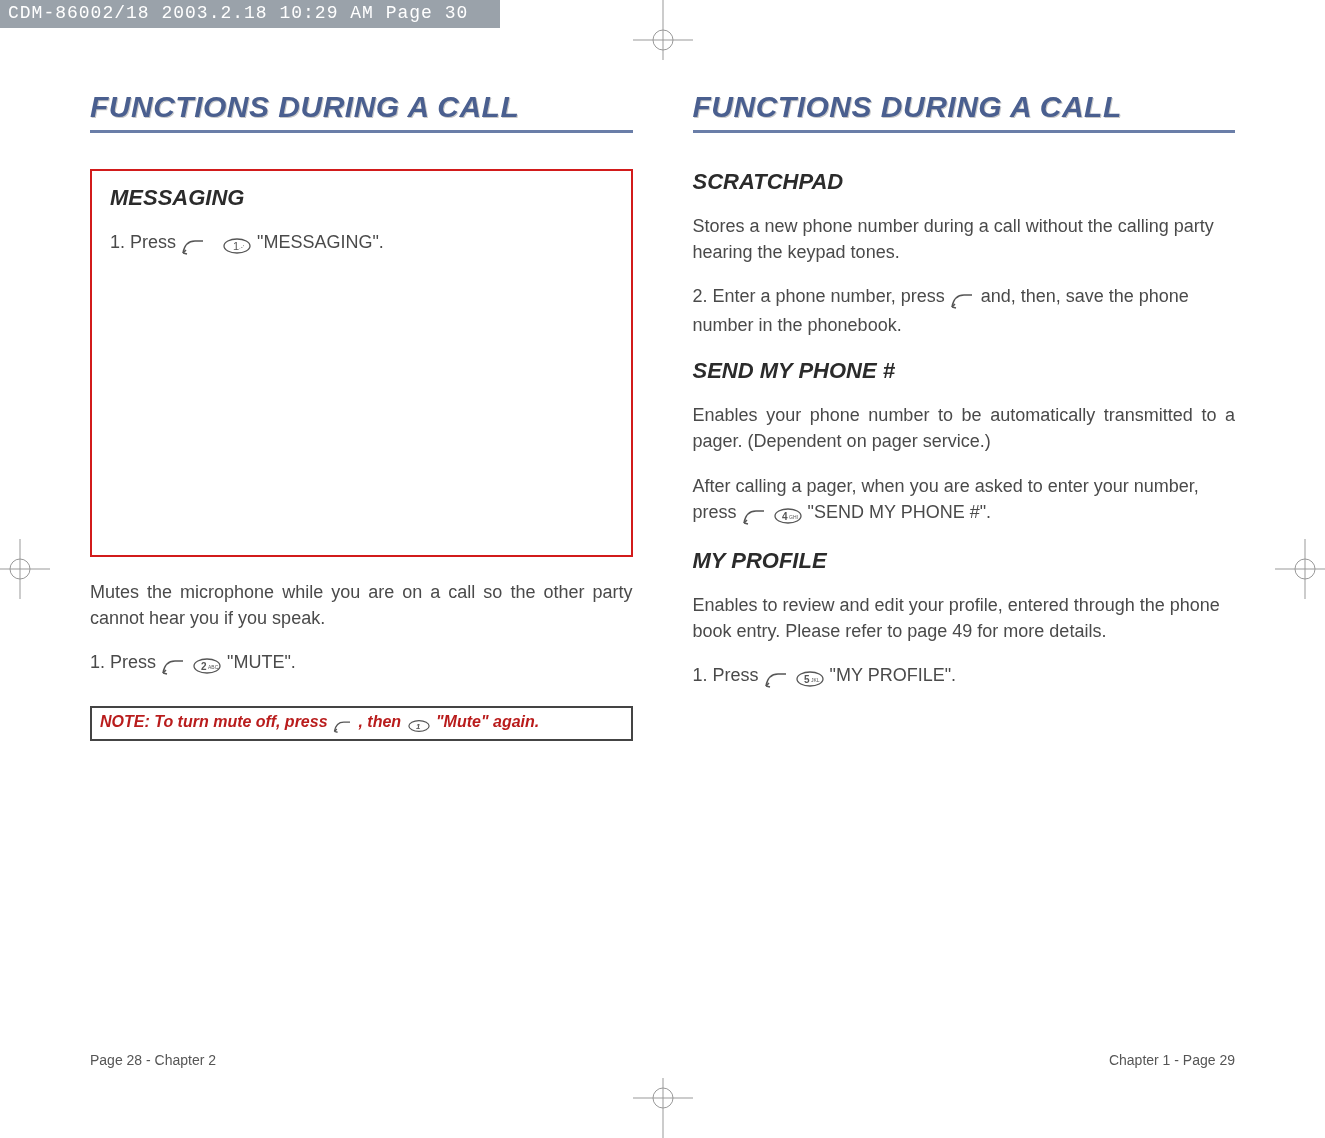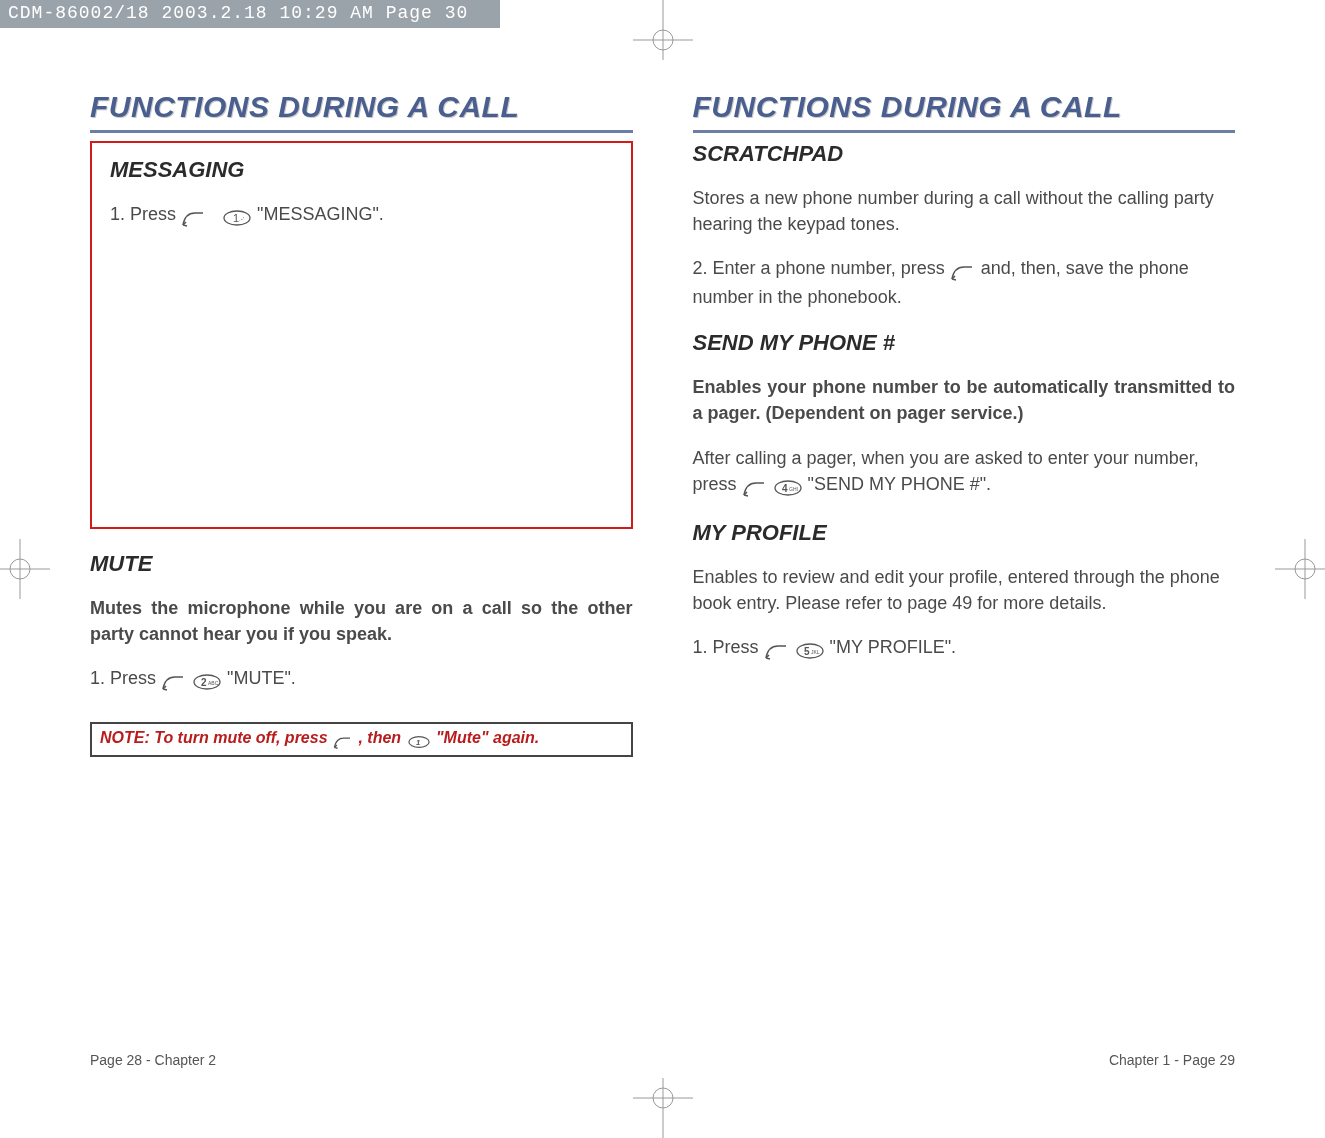--- a/index.html
+++ b/index.html
@@ -64,21 +64,21 @@
   .page {
     flex: 1;
     padding: 10px 30px 10px 30px;
     box-sizing: border-box;
     position: relative;
   }
   .page-left { border-right: none; }
   .title-rule {
     border-bottom: 3px solid #6a7ea8;
     padding-bottom: 6px;
-    margin-bottom: 8px;
+    margin-bottom: 36px;
   }
   .chapter-title {
     font-size: 30px;
     font-weight: 900;
     font-style: italic;
     letter-spacing: 0.5px;
     color: #4a5f8f;
     text-shadow: 1px 1px 0 #c9c9c9;
     margin: 0;
   }
@@ -119,21 +119,21 @@
     font-size: 14px;
     color: #555;
   }
   .footer.left { left: 30px; }
   .footer.right { right: 30px; }
   .icon {
     display: inline-block;
     vertical-align: -3px;
   }
   .icon svg { display: inline-block; vertical-align: middle; }
-  .just { text-align: justify; font-weight: bold; }
+  .just { text-align: justify; }
 </style>
 </head>
 <body>
 
 <div class="sheet">
 
   <div class="header-strip">CDM-86002/18  2003.2.18  10:29 AM  Page 30</div>
 
   <div class="center-mark">
     <svg width="60" height="60" viewBox="0 0 60 60">
@@ -186,21 +186,20 @@
             <svg width="30" height="18" viewBox="0 0 30 18">
                 <ellipse cx="15" cy="9" rx="13" ry="7" fill="none" stroke="#555" stroke-width="1.3"></ellipse>
                 <text x="11" y="13" font-size="11" fill="#555" font-family="Arial">1</text>
                 <text x="17" y="12" font-size="6" fill="#555">.-'</text>
               </svg>
           </span>
           <span> "MESSAGING".</span>
         </p>
       </div>
 
-      <div class="section-h">MUTE</div>
       <p class="body just">Mutes the microphone while you are on a call so the other party cannot hear you if you speak.</p>
       <p class="body">
         <span>1. Press </span>
         <span class="icon">
           <svg width="26" height="18" viewBox="0 0 26 18">
               <path d="M2 16 Q4 4 14 4 L22 4" fill="none" stroke="#555" stroke-width="1.5"></path>
               <path d="M2 16 L5 13 M2 16 L6 17" stroke="#555" stroke-width="1.5" fill="none"></path>
             </svg>
         </span>
         <span class="icon">

